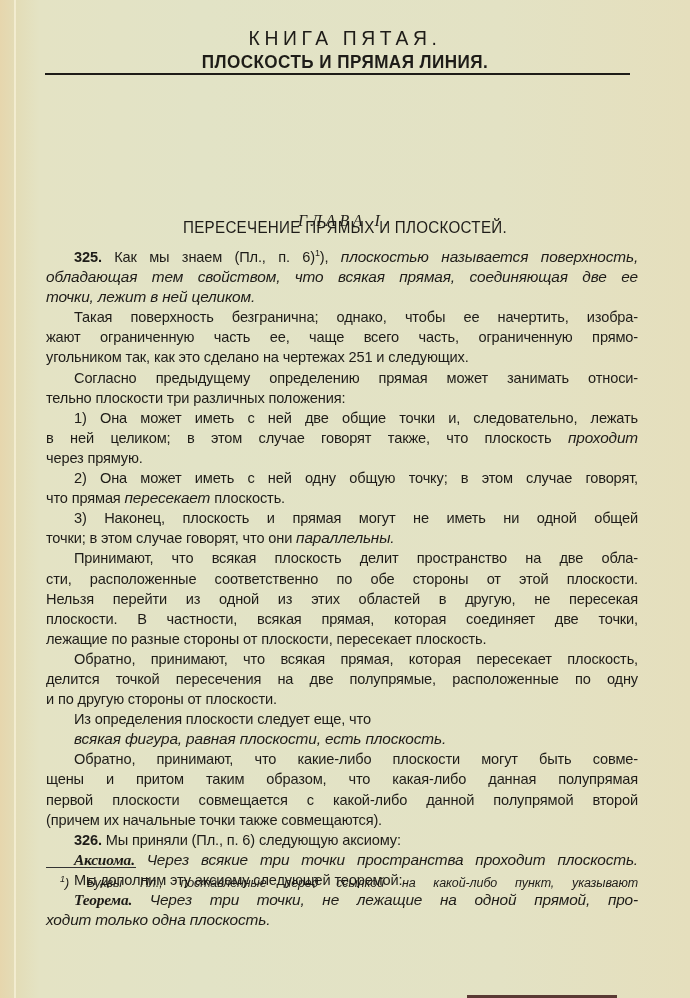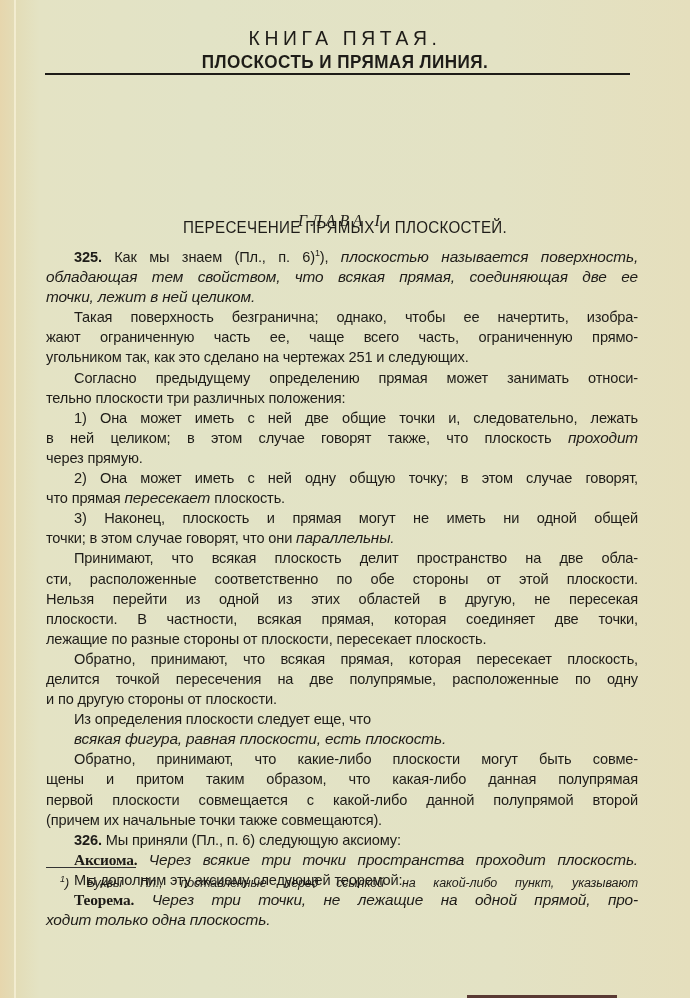--- a/index.html
+++ b/index.html
@@ -40,21 +40,21 @@
   .body-text {
     position: absolute; top: 247px; left: 46px; width: 592px;
     font-family: "Liberation Sans", sans-serif; font-size: 14.6px; line-height: 20.1px;
     letter-spacing: -0.15px;
   }
   .line { display: block; white-space: nowrap; text-align: justify; text-align-last: justify; }
   .line.last { text-align-last: left; }
   .indent { padding-left: 28px; }
   .num { font-weight: bold; }
   .it { font-family: Liberation Sans, sans-serif; font-style: italic; font-size: 15.4px; }
-  .bit { font-family: "Liberation Serif", serif; font-weight: bold; font-size: 15.4px; }
+  .bit { font-family: "Liberation Serif", serif; font-style: italic; font-weight: bold; font-size: 15.4px; }
   .footnote-rule {
     position: absolute; top: 867px; left: 46px; width: 90px; height: 1px; background: #333;
   }
   .footnote {
     position: absolute; top: 874px; left: 46px; width: 592px;
     font-family: "Liberation Sans", sans-serif; font-size: 12.5px; line-height: 18px; letter-spacing: -0.1px; font-style: italic;
   }
   sup { font-size: 9px; vertical-align: super; line-height: 0; }
   .bottom-mark {
     position: absolute; left: 467px; top: 995px; width: 150px; height: 3px; background: #5a3a34;

